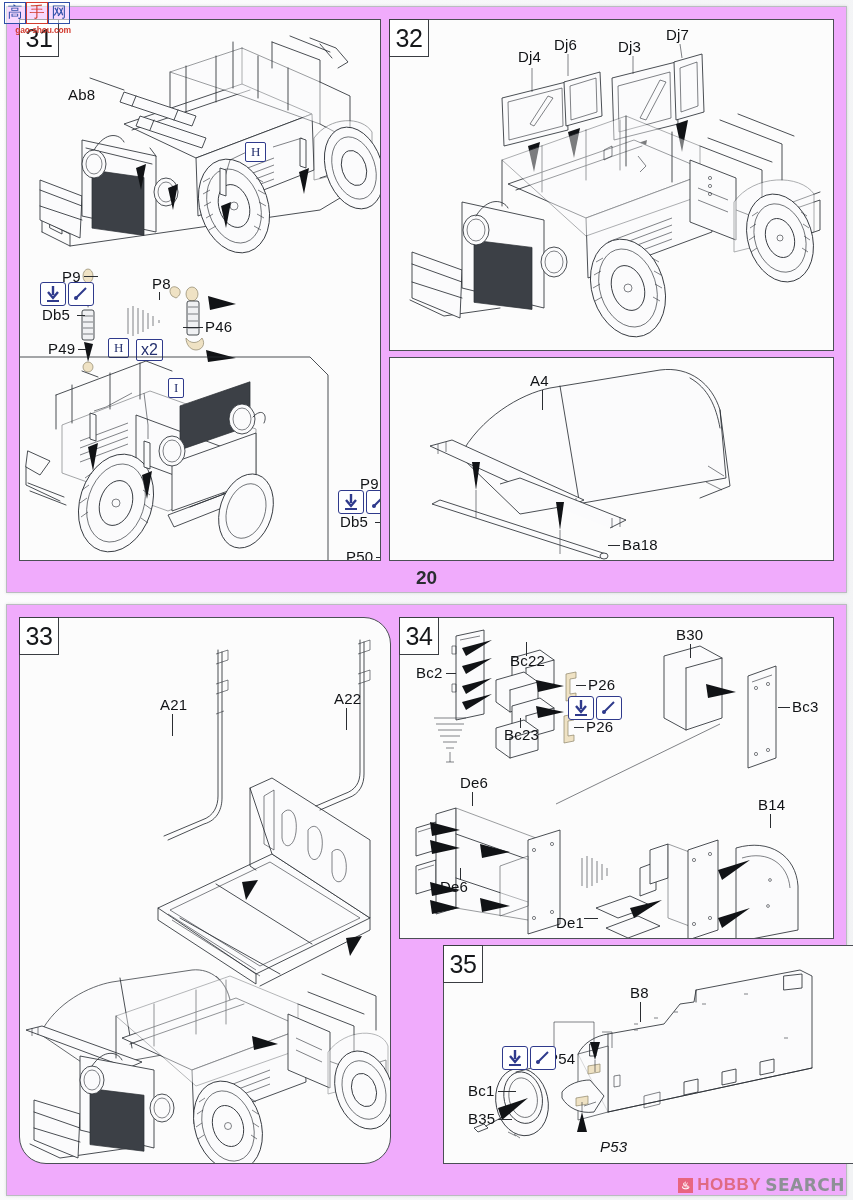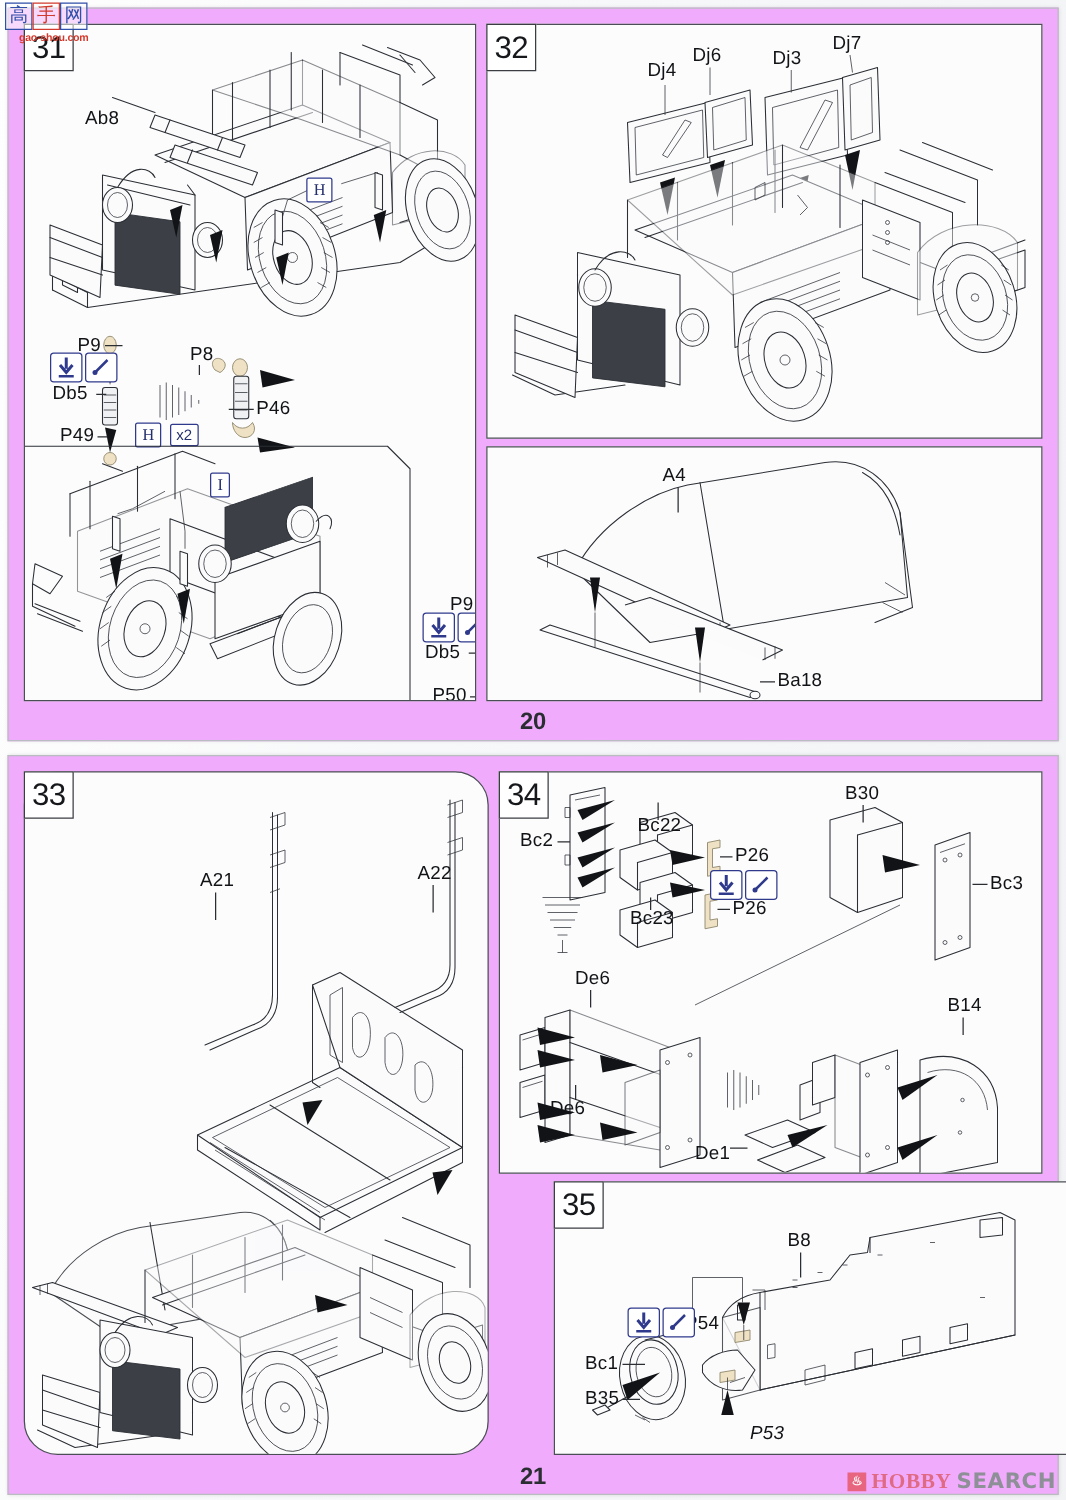--- a/index.html
+++ b/index.html
@@ -30,21 +30,21 @@
   
   .lead{position:absolute;background:#2a2d31;}
   .lead.h{height:1px;}
   .lead.v{width:1px;}
 
   
   .boxlet{position:absolute;border:1.3px solid #2f3a8c;background:#fff;
           color:#24306e;font-size:13px;padding:1px 5px;border-radius:2px;
           font-family:"Liberation Serif",serif;}
   .boxq{position:absolute;border:1.3px solid #2f3a8c;background:#fff;
-        color:#24306e;font-size:12px;padding:1px 4px;border-radius:2px;}
+        color:#24306e;font-size:16px;padding:1px 4px;border-radius:2px;}
 
   
   .iconbox{position:absolute;width:24px;height:22px;border:1.4px solid #2f3a8c;
            background:#fff;border-radius:3px;}
   .iconbox svg{position:absolute;left:0;top:0;}
 
   
   svg.art{position:absolute;left:0;top:0;overflow:visible;}
   .ln{fill:none;stroke:#2b2f35;stroke-width:.85;stroke-linejoin:round;stroke-linecap:round;}
   .ln2{fill:none;stroke:#2b2f35;stroke-width:.6;}
@@ -60,21 +60,21 @@
            color:#2f4fa8;font-size:15px;line-height:18px;text-align:center;
            font-family:"DejaVu Sans",sans-serif;background:rgba(255,255,255,.55);}
   #wm-url{font-size:8.5px;color:#d23a2e;font-weight:bold;letter-spacing:-.2px;
           text-align:center;margin-top:1px;}
 
   
   #hs-logo{position:absolute;right:8px;bottom:5px;display:flex;align-items:center;gap:4px;}
   #hs-mark{width:15px;height:15px;background:#e8657f;display:flex;align-items:center;
            justify-content:center;color:#fff;font-size:10px;font-weight:bold;}
   .hs-a{font-size:17px;font-weight:bold;color:#e06a84;letter-spacing:.5px;
-        font-family:Liberation Serif, serif;}
+        font-family:Liberation Sans, sans-serif;}
   .hs-b{font-size:17px;font-weight:bold;color:#8d9096;letter-spacing:.5px;
         font-family:"DejaVu Sans",sans-serif;}
 </style>
 </head>
 <body>
 
 <div id="wm-gaoshou">
   <div style="white-space:nowrap">
     <span class="wm-char">高</span><span class="wm-char" style="border-color:#d23a2e;color:#d23a2e">手</span><span class="wm-char">网</span>
   </div>
@@ -895,20 +895,19 @@
       </div>
       <div class="iconbox" style="left:86px;top:100px;">
         <svg width="24" height="22" viewBox="0 0 24 22">
           <path d="M6 16 L17 5" stroke="#2f3a8c" stroke-width="2"></path>
           <circle cx="7" cy="15" r="2" fill="#2f3a8c"></circle>
         </svg>
       </div>
     </div>
   </div>
 
-  <div class="pagenum" style="left:0;top:566px;">21</div>
 </div>
 
 <div id="hs-logo">
   <div id="hs-mark">♨</div>
   <span class="hs-a">HOBBY</span>
   <span class="hs-b">SEARCH</span>
 </div>
 
 </body></html>

